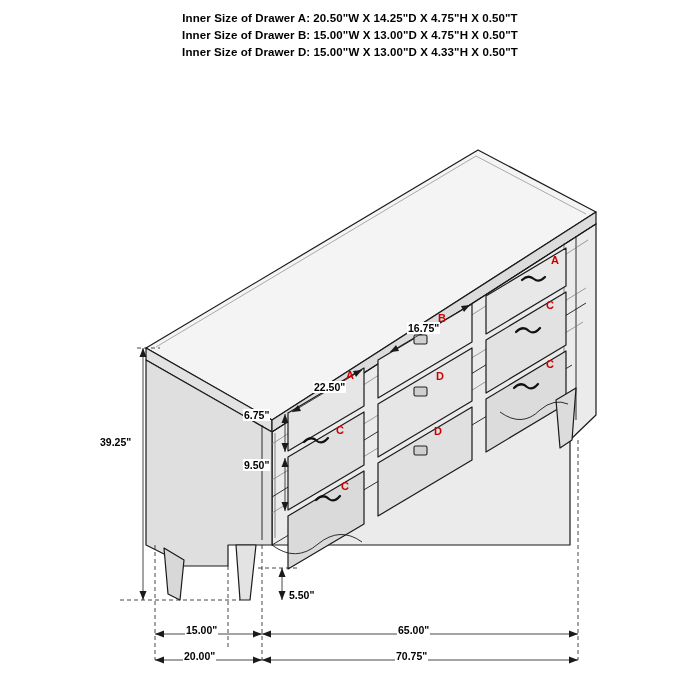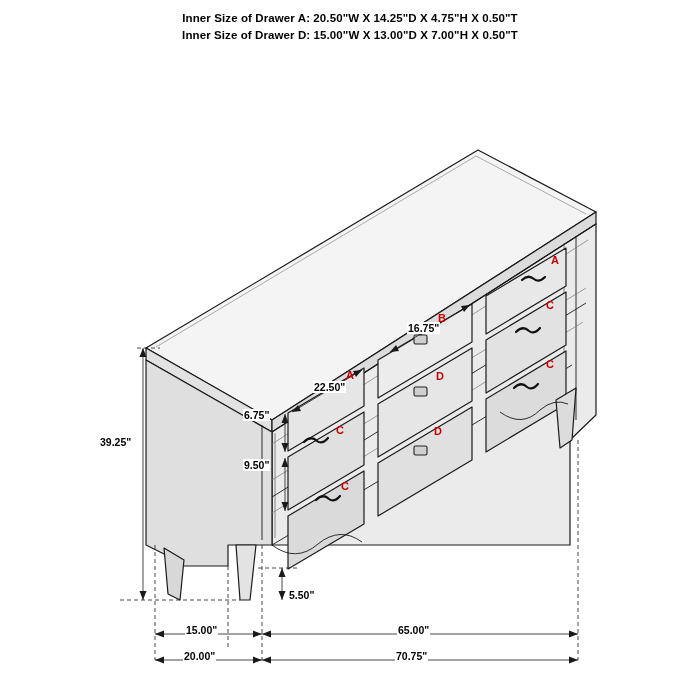--- a/index.html
+++ b/index.html
@@ -56,21 +56,22 @@
     white-space: nowrap;
   }
 </style>
 </head>
 <body>
 
 <div id="page">
 
   <div class="spec-list">
     <div class="spec-line">Inner Size of Drawer A: 20.50"W X 14.25"D X 4.75"H X 0.50"T</div>
-    <div class="spec-line">Inner Size of Drawer D: 15.00"W X 13.00"D X 7.00"H X 0.50"T</div>
+    <div class="spec-line">Inner Size of Drawer B: 15.00"W X 13.00"D X 4.75"H X 0.50"T</div>
+    <div class="spec-line">Inner Size of Drawer D: 15.00"W X 13.00"D X 4.33"H X 0.50"T</div>
   </div>
 
   <svg id="drawing" width="700" height="700" viewBox="0 0 700 700">
 
     <g fill="none" stroke="#1a1a1a" stroke-width="1.2" stroke-linejoin="round">
 
       <polygon points="146,348 478,150 596,212 272,420" fill="#f4f4f4" stroke="#1a1a1a"></polygon>
       <polygon points="146,348 272,420 272,432 146,360" fill="#e2e2e2" stroke="#1a1a1a"></polygon>
       <polygon points="272,420 596,212 596,224 272,432" fill="#dcdcdc" stroke="#1a1a1a"></polygon>
       <polyline points="156,347 476,156 586,214" stroke="#8a8a8a" stroke-width="0.7"></polyline>

